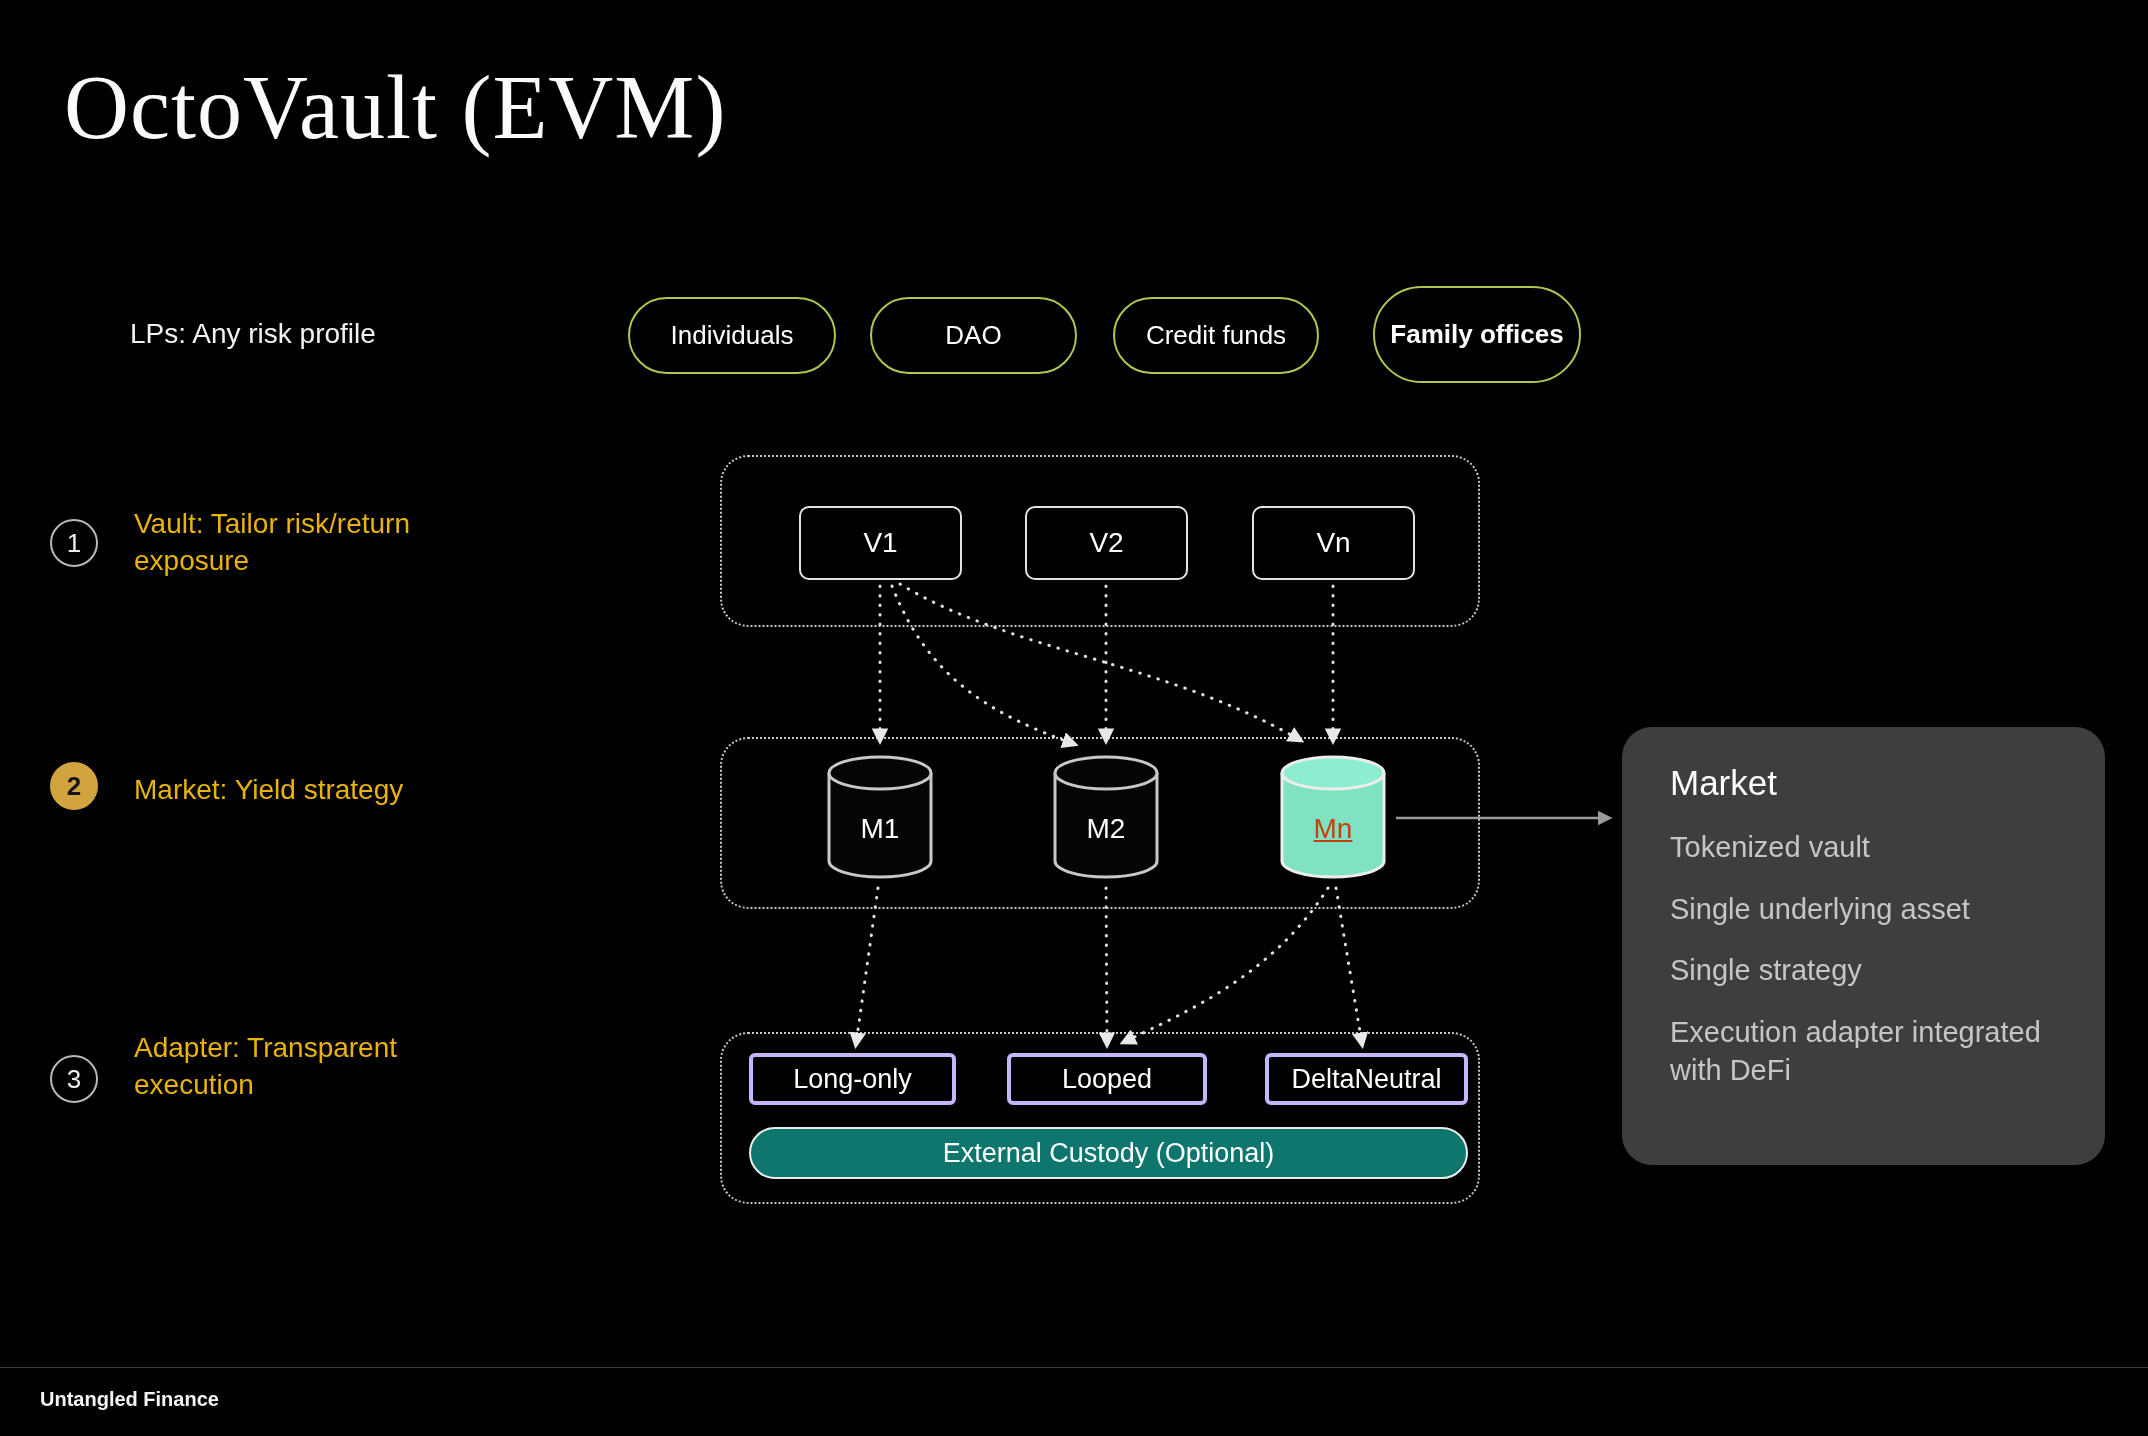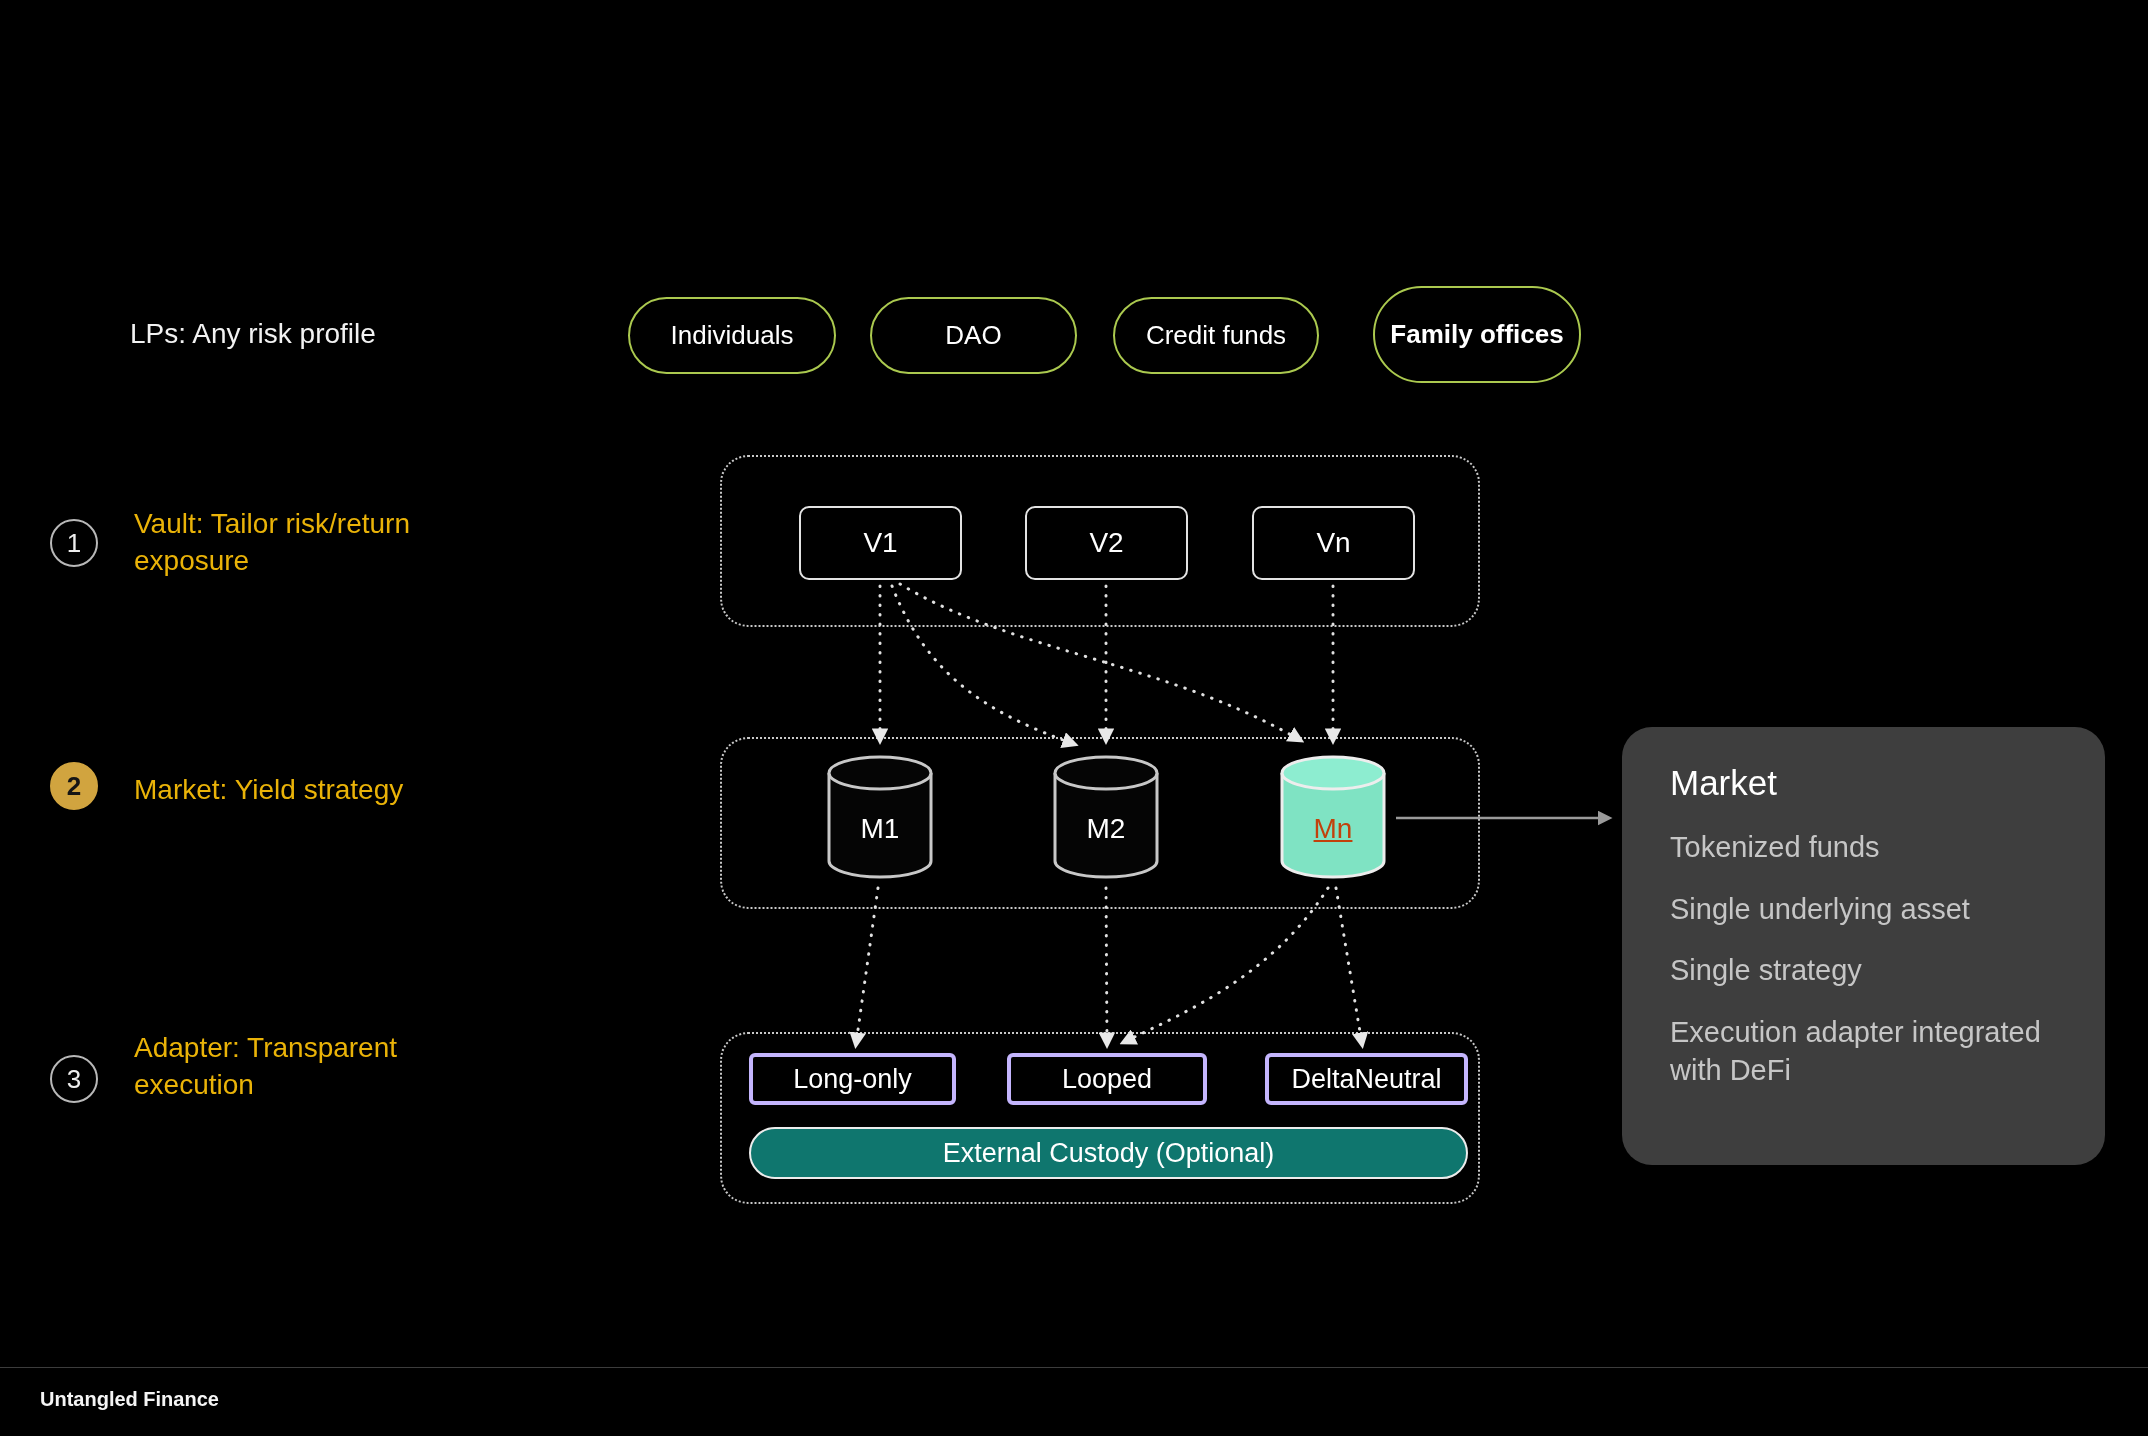--- a/index.html
+++ b/index.html
@@ -145,20 +145,21 @@
 
   
   .footer-divider { left: 0; top: 1367px; width: 2148px; height: 1px; background: #3c3c3c; }
   .footer-text { left: 40px; top: 1388px; font-size: 20px; font-weight: 700; color: #f5f5f5; }
 </style>
 </head>
 <body>
 
 <div class="stage">
 
+  <div class="abs title">OctoVault (EVM)</div>
 
   <div class="abs lps-label">LPs: Any risk profile</div>
   <div class="abs pill pill-individuals">Individuals</div>
   <div class="abs pill pill-dao">DAO</div>
   <div class="abs pill pill-credit">Credit funds</div>
   <div class="abs pill pill-family">Family offices</div>
 
   <div class="abs step-circle step-1">1</div>
   <div class="abs step-label step-label-1">Vault: Tailor risk/return exposure</div>
 
@@ -199,21 +200,21 @@
   </div>
 
   <div class="abs adapter-box adapter-long">Long-only</div>
   <div class="abs adapter-box adapter-looped">Looped</div>
   <div class="abs adapter-box adapter-delta">DeltaNeutral</div>
 
   <div class="abs custody-pill">External Custody (Optional)</div>
 
   <div class="abs info-panel">
     <div class="info-panel-title">Market</div>
-    <div class="info-panel-item">Tokenized funds</div>
+    <div class="info-panel-item">Tokenized vault</div>
     <div class="info-panel-item">Single underlying asset</div>
     <div class="info-panel-item">Single strategy</div>
     <div class="info-panel-item">Execution adapter integrated with DeFi</div>
   </div>
 
   <svg class="abs arrows" viewBox="0 0 2148 1436">
     <defs>
       <marker id="arrW" viewBox="0 0 10 10" refX="7" refY="5" markerWidth="5.5" markerHeight="5.5" orient="auto-start-reverse">
         <path d="M0 0 L10 5 L0 10 z" fill="#e8e8e8"></path>
       </marker>

